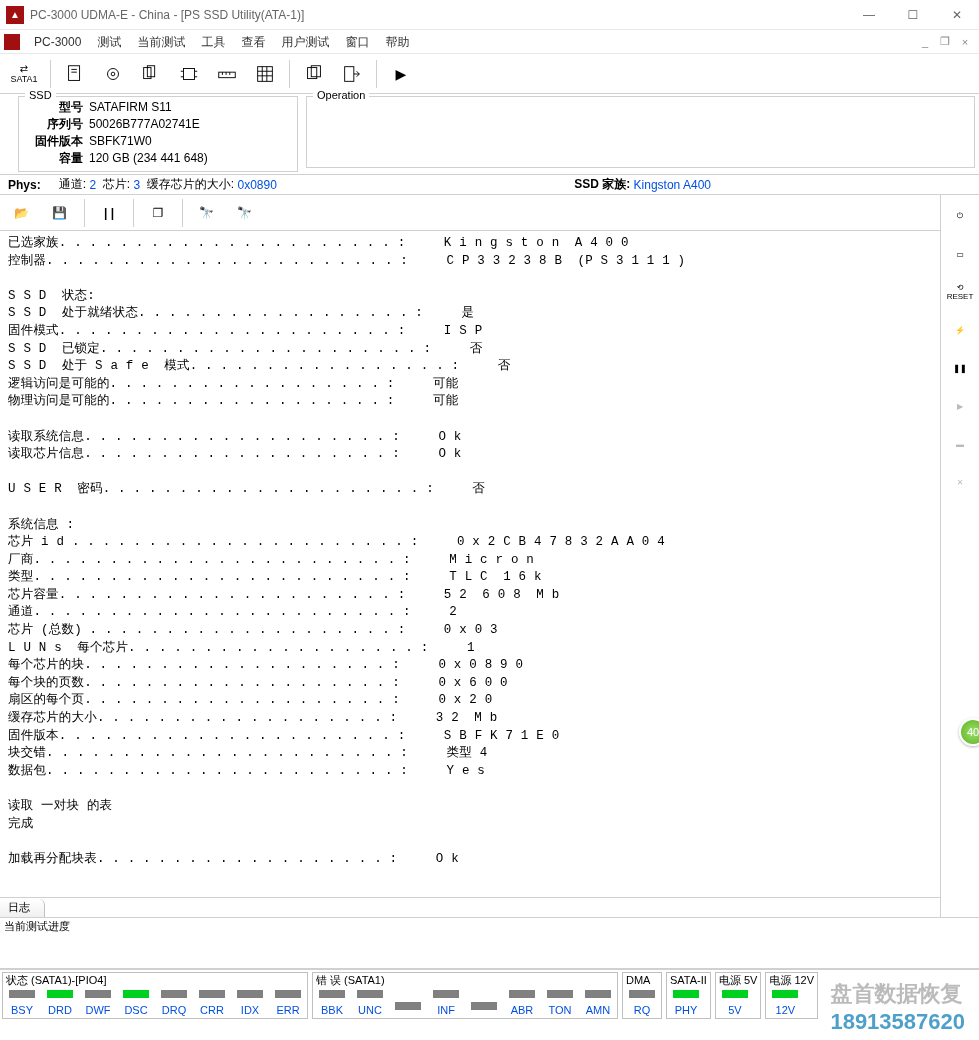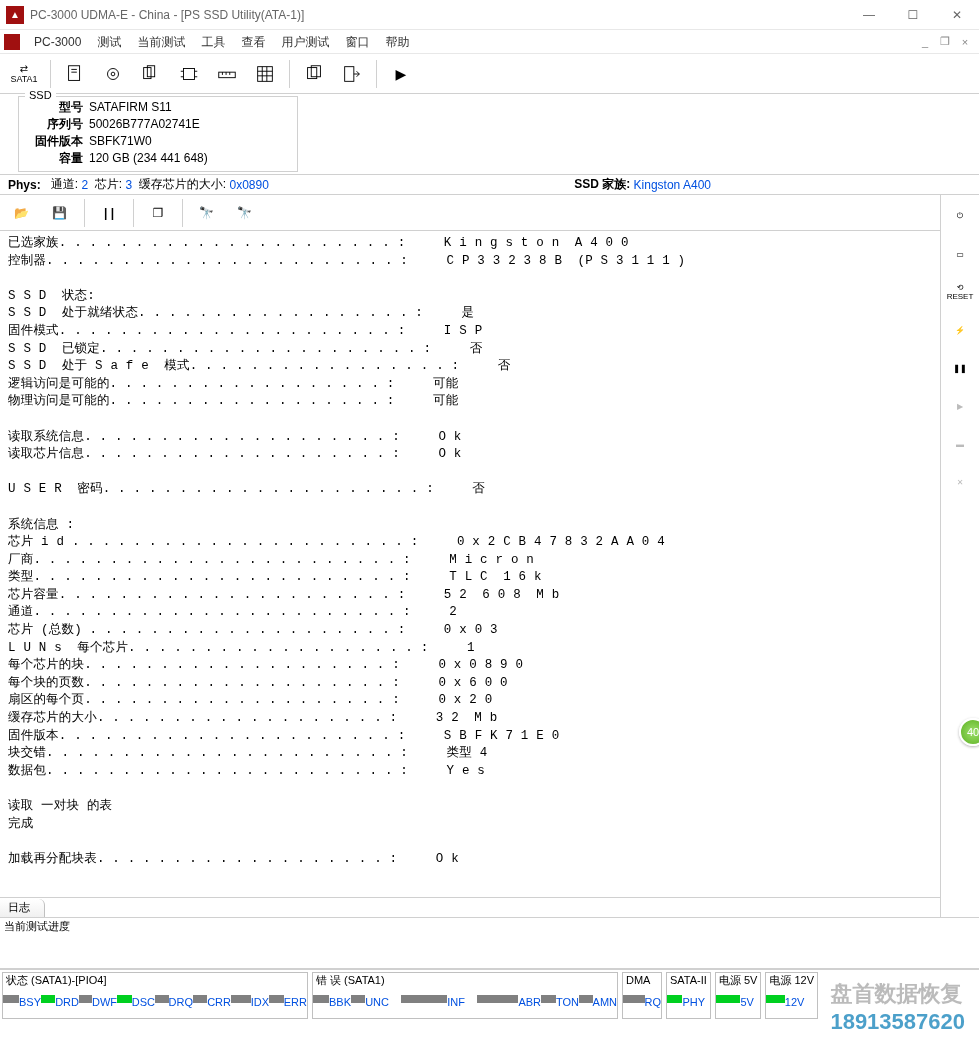--- a/index.html
+++ b/index.html
@@ -28,21 +28,21 @@
 .ssd-box { flex: 0 0 280px; border: 1px solid #d0d0d0; margin: 2px 4px 2px 18px; padding: 2px 6px 4px; position: relative; }
 .ssd-box .ftitle { position: absolute; top: -8px; left: 6px; background: #fff; padding: 0 4px; font-size: 11px; }
 .ssd-box .line { display: flex; font-size: 12px; line-height: 17px; }
 .ssd-box .lbl { width: 58px; text-align: right; margin-right: 6px; font-weight: bold; }
 .cur-box { flex: 1; margin: 2px 4px; display: flex; flex-direction: column; }
 .cur-box .sect { border: 1px solid #d0d0d0; padding: 2px 6px 4px; position: relative; margin-bottom: 4px; }
 .cur-box .sect:last-child { flex: 1; }
 .cur-box .ftitle { position: absolute; top: -8px; left: 6px; background: #fff; padding: 0 4px; font-size: 11px; }
 
 .phys-bar { height: 20px; padding: 0 8px; border-bottom: 1px solid #d0d0d0; display: flex; align-items: center; font-size: 12px; }
-.phys-bar .lbl { font-weight: bold; margin-right: 10px; }
+.phys-bar .lbl { font-weight: bold; margin-right: 18px; }
 .phys-bar .blue { color: #0050e0; }
 .phys-bar .spacer { flex: 1; }
 
 .main-area { display: flex; height: 722px; }
 .log-col { flex: 1; display: flex; flex-direction: column; border-right: 1px solid #d0d0d0; }
 .log-tb { height: 36px; display: flex; align-items: center; padding: 0 4px; border-bottom: 1px solid #d0d0d0; gap: 2px; }
 .log-content { flex: 1; padding: 4px 8px; font-family: "Consolas", "Courier New", monospace; font-size: 12.5px; line-height: 17.6px; white-space: pre; overflow: hidden; letter-spacing: 0.2px; position: relative; }
 .log-tab { height: 20px; border-top: 1px solid #d0d0d0; display: flex; align-items: center; }
 .log-tab .tab { padding: 0 14px 0 8px; height: 18px; line-height: 17px; border-right: 1px solid #c0c0c0; background: linear-gradient(#fff, #f0f0f0); font-size: 11px; border-top-right-radius: 6px; }
 
@@ -50,21 +50,21 @@
 .side-tb .tbtn { width: 34px; height: 34px; flex-direction: column; font-size: 8px; }
 .side-tb .tbtn.dis { color: #bbb; }
 
 .progress-row { height: 52px; border-top: 1px solid #d0d0d0; border-bottom: 1px solid #d0d0d0; }
 .progress-row .lbl { font-size: 11px; padding: 1px 4px; }
 
 .status-bar { height: 52px; display: flex; border-top: 1px solid #d0d0d0; }
 .status-grp { border: 1px solid #c0c0c0; margin: 2px; padding: 0; display: flex; flex-direction: column; position: relative; }
 .status-grp .gtitle { font-size: 11px; padding: 0 3px; line-height: 14px; }
 .status-grp .cells { display: flex; flex: 1; }
-.status-cell { width: 38px; display: flex; flex-direction: row; align-items: center; justify-content: flex-end; padding-bottom: 2px; }
+.status-cell { width: 38px; display: flex; flex-direction: column; align-items: center; justify-content: flex-end; padding-bottom: 2px; }
 .status-cell .led { width: 26px; height: 8px; margin-bottom: 6px; }
 .status-cell .led.on { background: #00d020; }
 .status-cell .led.off { background: #808080; }
 .status-cell .clbl { font-size: 11px; color: #0050e0; }
 
 .watermark { position: absolute; right: 14px; bottom: 5px; text-align: left; pointer-events: none; }
 .watermark .wm1 { font-size: 22px; color: rgba(120,120,120,0.5); font-weight: bold; }
 .watermark .wm2 { font-size: 22px; color: rgba(0,120,180,0.7); font-weight: bold; }
 
 .green-badge { position: absolute; right: -8px; top: 718px; width: 28px; height: 28px; border-radius: 50%; background: radial-gradient(#9de06c, #5bb020); border: 2px solid #fff; box-shadow: 0 1px 3px rgba(0,0,0,0.3); display: flex; align-items: center; justify-content: center; color: #fff; font-size: 11px; }
@@ -181,20 +181,24 @@
     <div class="line">
         <div class="lbl">固件版本</div>
         <div>SBFK71W0</div>
       </div>
     <div class="line">
         <div class="lbl">容量</div>
         <div>120 GB (234 441 648)</div>
       </div>
   </div>
   <div class="cur-box">
+    <div class="sect">
+      <div class="ftitle">Operation</div>
+      <div></div>
+    </div>
   </div>
 </div>
 
 <div class="phys-bar">
   <span class="lbl">Phys:</span>
   <span>通道:</span>&nbsp;
   <span class="blue">2</span>&nbsp;&nbsp;
   <span>芯片:</span>&nbsp;
   <span class="blue">3</span>&nbsp;&nbsp;
   <span>缓存芯片的大小:</span>&nbsp;

